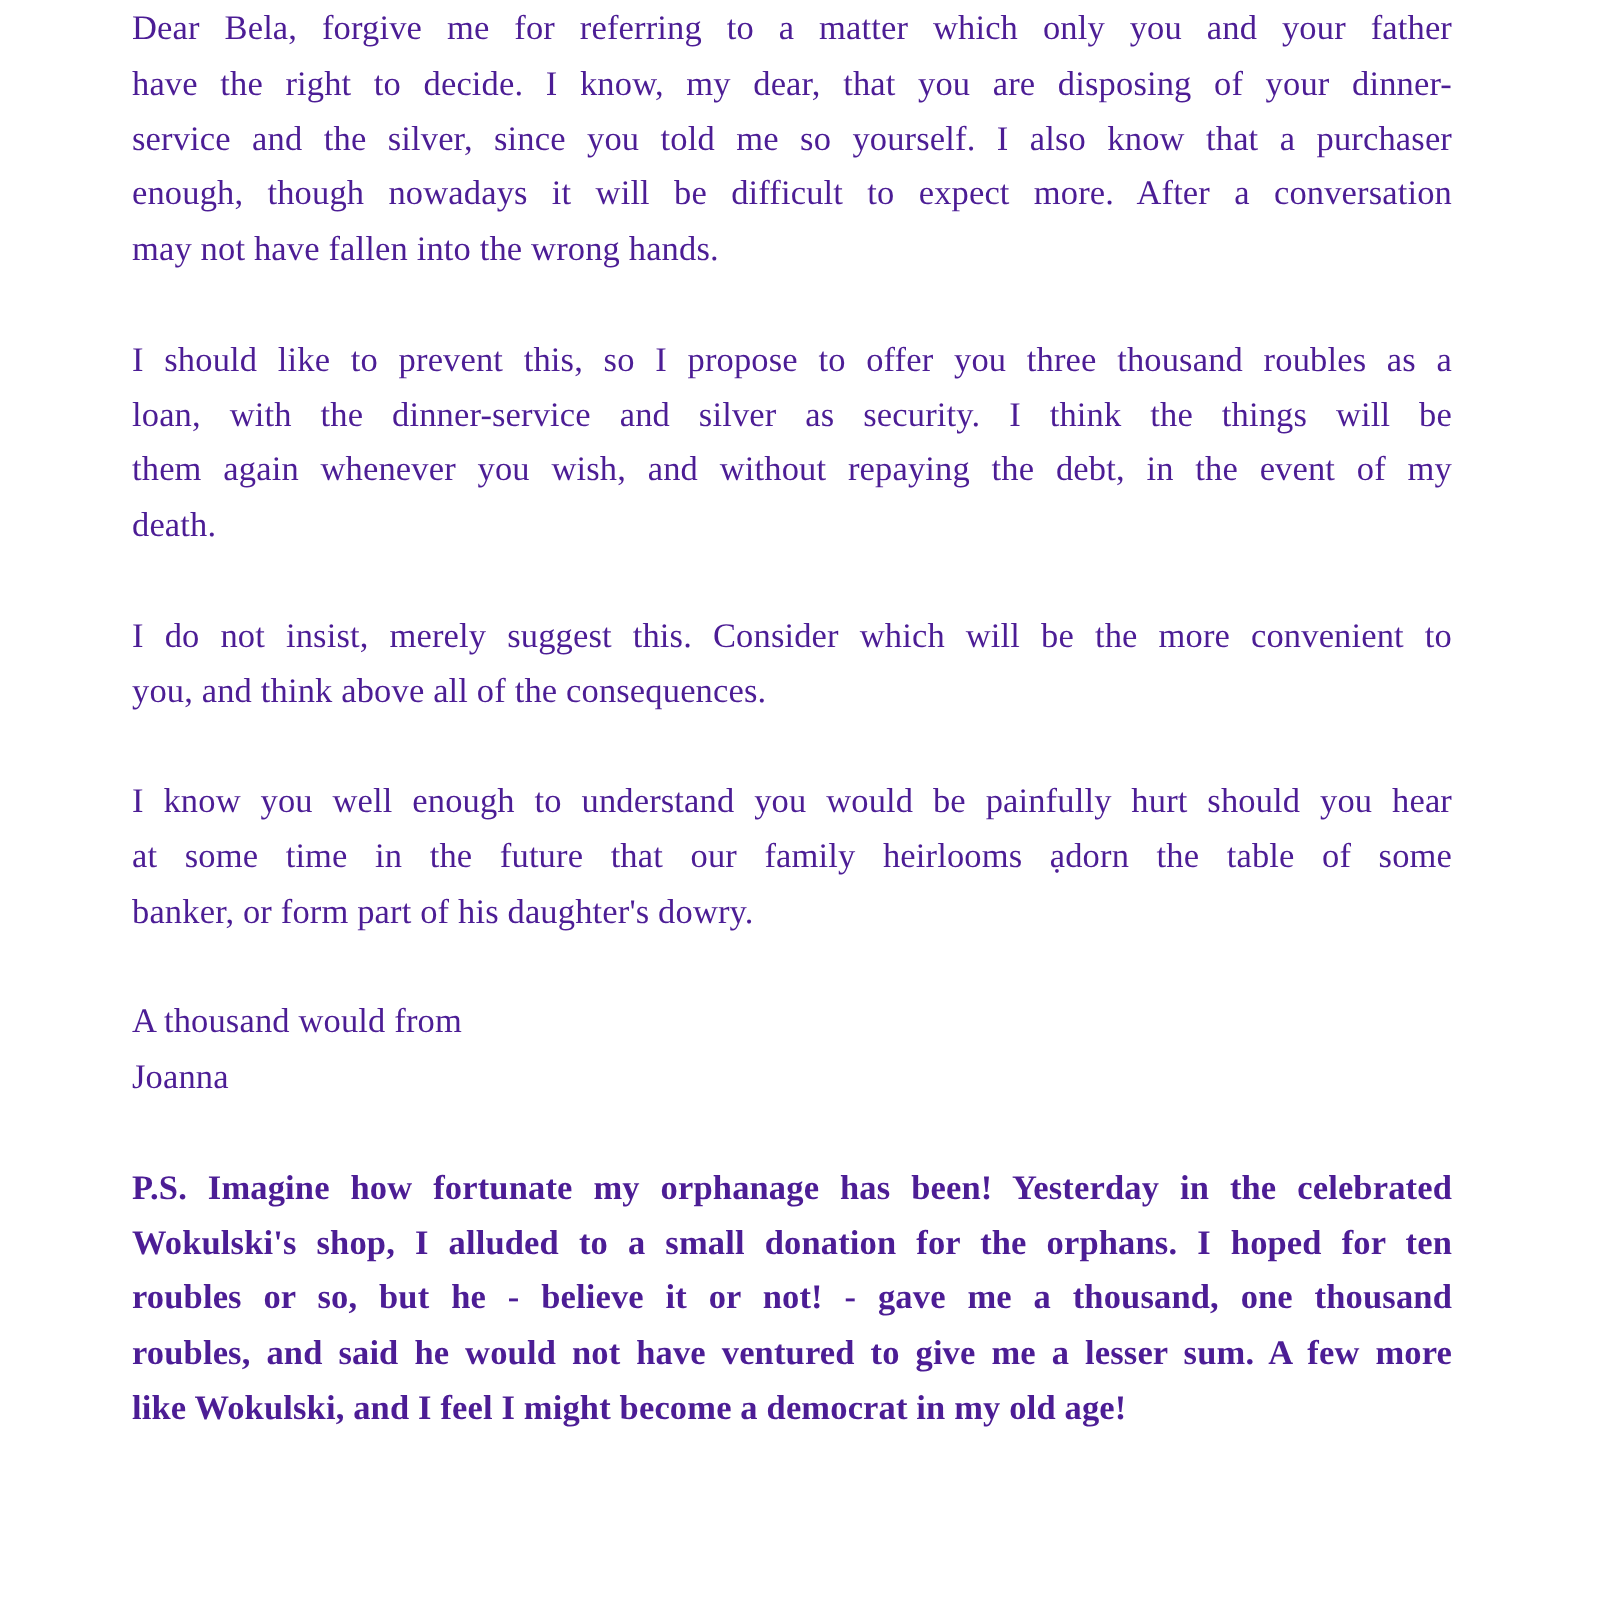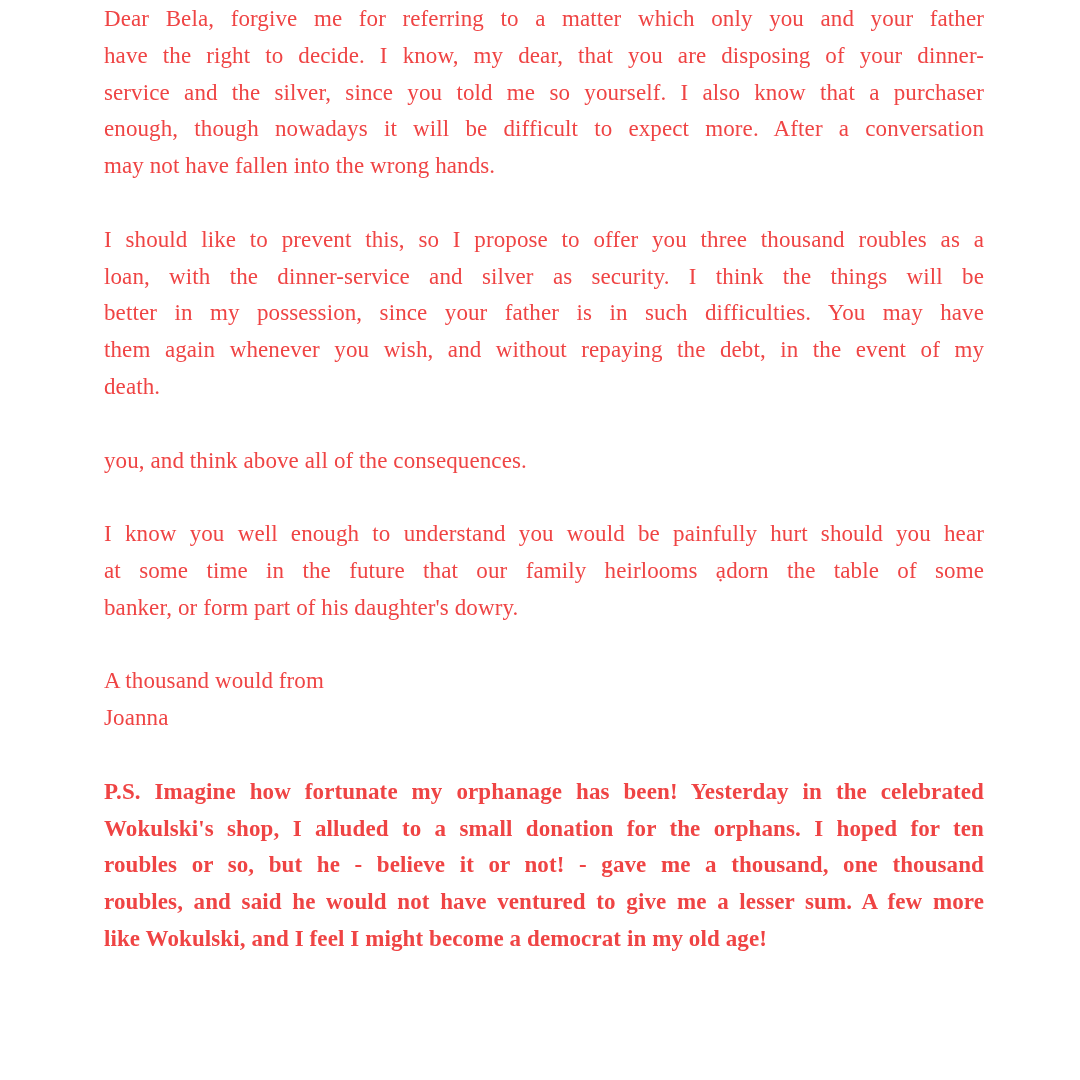--- a/index.html
+++ b/index.html
@@ -5,24 +5,24 @@
   html, body {
     margin: 0;
     padding: 0;
     width: 1080px;
     height: 1080px;
     background: #ffffff;
     overflow: hidden;
   }
   .page {
     position: absolute;
-    left: 104px;
+    left: 88px;
     top: 1px;
     width: 880px;
-    color: #ef4444;
+    color: #4c1d95;
     font-family: "Liberation Serif", "DejaVu Serif", serif;
     font-size: 23px;
     letter-spacing: 0.1px;
   }
   .para {
     margin: 0 0 36.8px 0;
   }
   .para:last-child {
     margin-bottom: 0;
     font-weight: bold;
@@ -47,26 +47,26 @@
     <div class="line">Dear Bela, forgive me for referring to a matter which only you and your father</div>
     <div class="line">have the right to decide. I know, my dear, that you are disposing of your dinner-</div>
     <div class="line">service and the silver, since you told me so yourself. I also know that a purchaser</div>
     <div class="line">enough, though nowadays it will be difficult to expect more. After a conversation</div>
     <div class="line last">may not have fallen into the wrong hands.</div>
   </div>
 
   <div class="para">
     <div class="line">I should like to prevent this, so I propose to offer you three thousand roubles as a</div>
     <div class="line">loan, with the dinner-service and silver as security. I think the things will be</div>
-    <div class="line">better in my possession, since your father is in such difficulties. You may have</div>
     <div class="line">them again whenever you wish, and without repaying the debt, in the event of my</div>
     <div class="line last">death.</div>
   </div>
 
   <div class="para">
+    <div class="line">I do not insist, merely suggest this. Consider which will be the more convenient to</div>
     <div class="line last">you, and think above all of the consequences.</div>
   </div>
 
   <div class="para">
     <div class="line">I know you well enough to understand you would be painfully hurt should you hear</div>
     <div class="line">at some time in the future that our family heirlooms ạdorn the table of some</div>
     <div class="line last">banker, or form part of his daughter's dowry.</div>
   </div>
 
   <div class="para">

